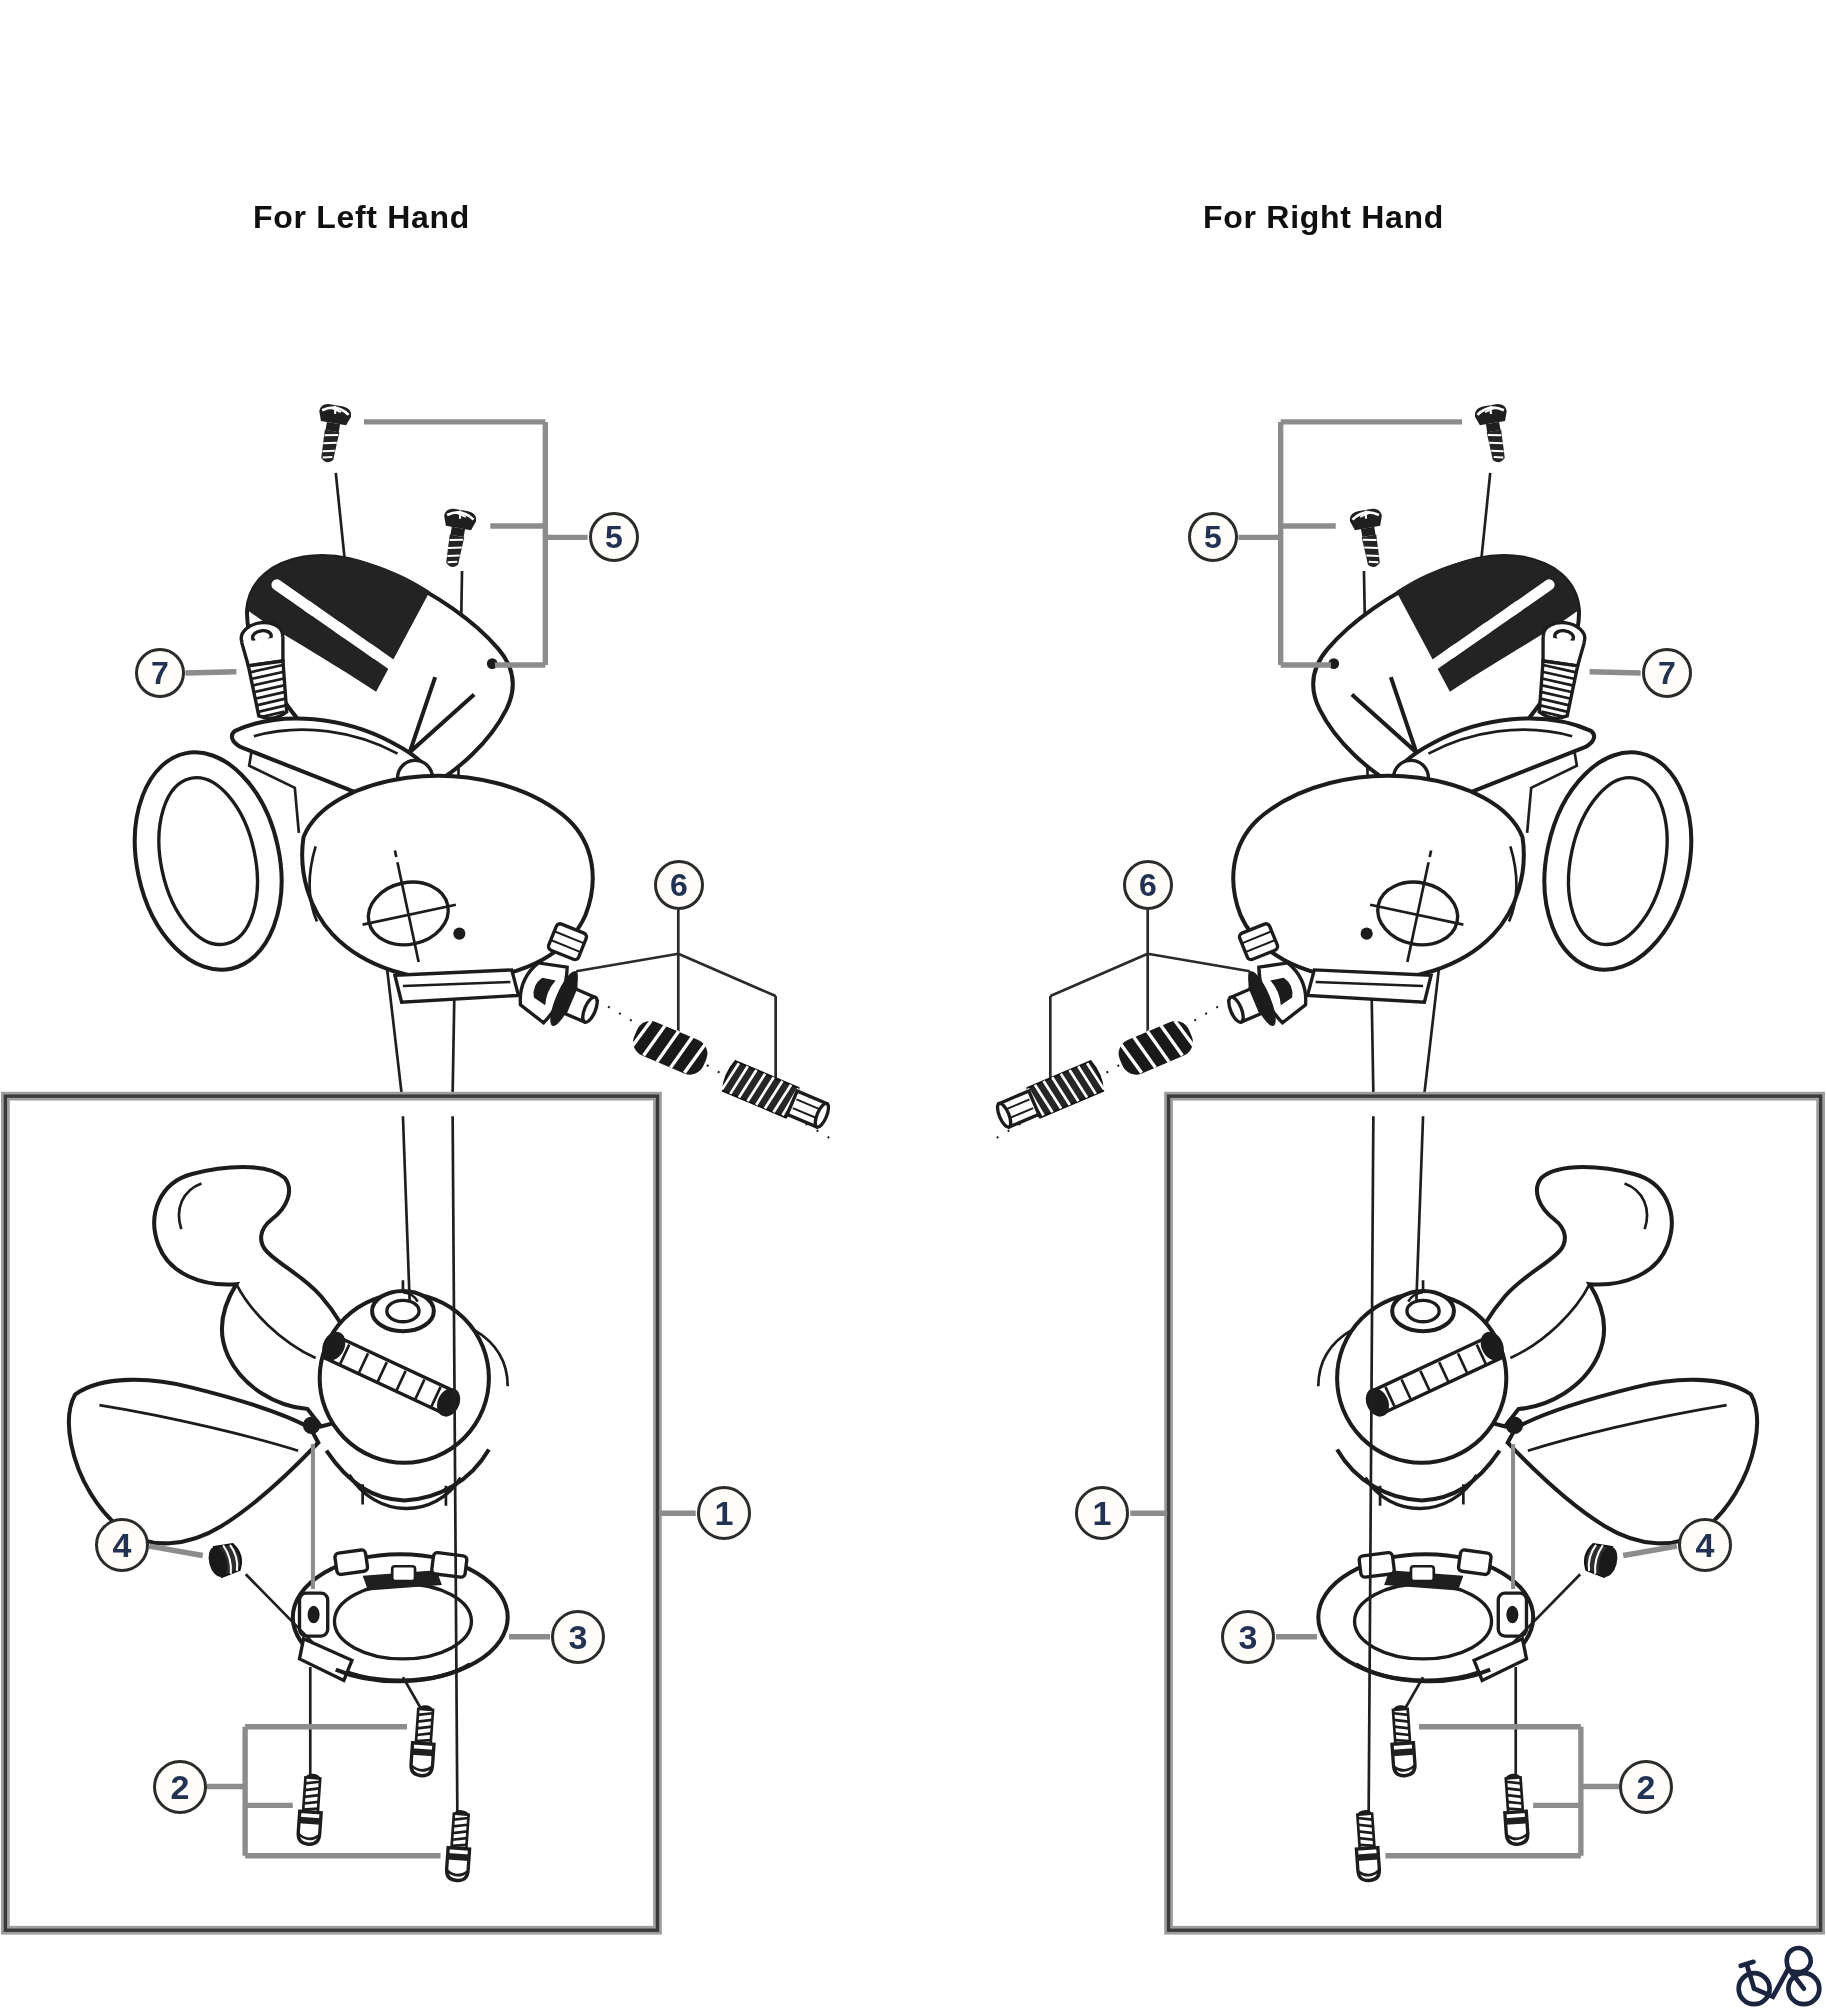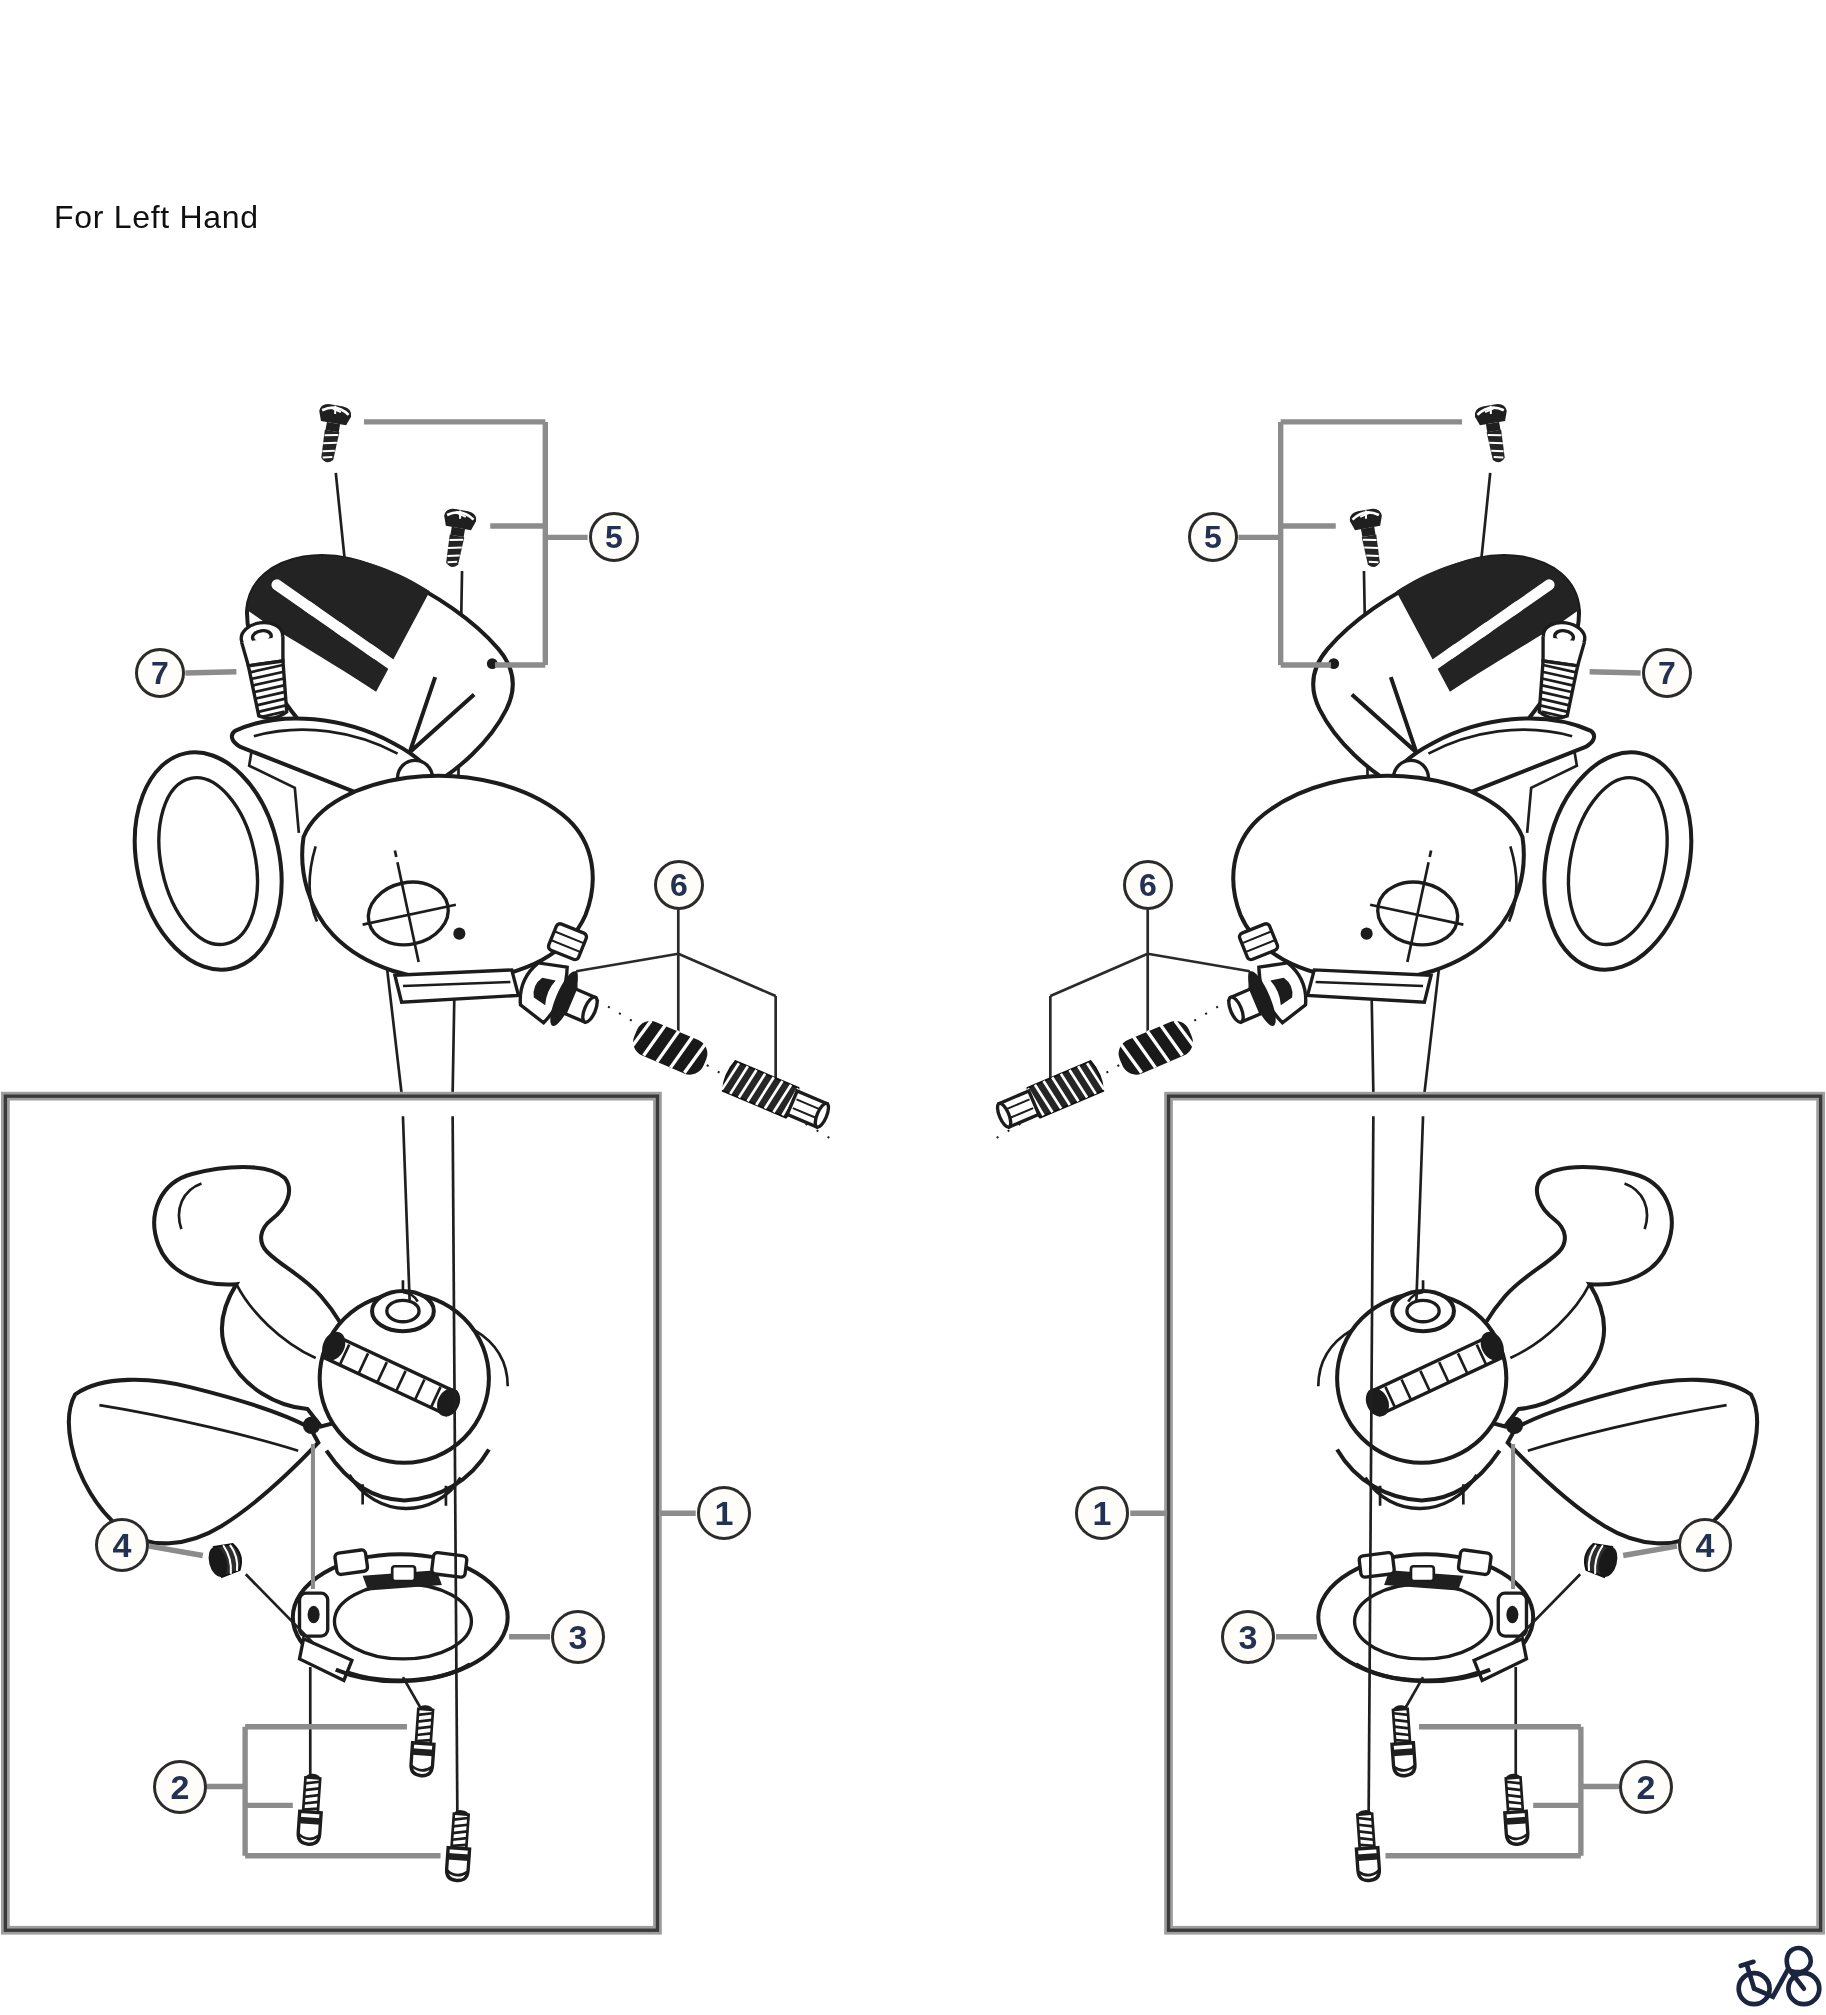--- a/index.html
+++ b/index.html
@@ -1,21 +1,21 @@
 <!DOCTYPE html>
 <html style="font-size:10.7px"><head>
 <meta charset="utf-8">
 <style>
   html,body{margin:0;padding:0;}
   body{width:1826px;height:2015px;background:#ffffff;position:relative;
        font-family:"Liberation Sans",sans-serif;}
   #stage{position:absolute;inset:0;width:1826px;height:2015px;}
   svg#art{position:absolute;left:0;top:0;width:1826px;height:2015px;display:block;}
-  .title{position:absolute;width:416px;text-align:left;
-         font-weight:normal;font-size:32px;letter-spacing:0.7px;color:#101010;}
+  .title{position:absolute;width:416px;text-align:right;
+         font-weight:bold;font-size:32px;letter-spacing:0.7px;color:#101010;}
   .callout{position:absolute;box-sizing:border-box;width:50px;height:50px;
            border:3.4px solid #2b2b2b;border-radius:50%;background:#fffdf9;
            display:flex;align-items:center;justify-content:center;
            font-weight:bold;font-size:32px;color:#233152;
            font-family:"Liberation Sans",sans-serif;}
   .callout.lg{width:54px;height:54px;font-size:34px;}
 </style>
 </head>
 <body>
 
@@ -230,20 +230,21 @@
     <circle cx="2612" cy="2961" r="23"></circle>
     <circle cx="2686" cy="2961" r="23"></circle>
     <path d="M 2612 2961 L 2640 2973 L 2663 2931"></path>
     <path d="M 2612 2961 L 2601 2925 M 2592 2927 L 2611 2921"></path>
     <path d="M 2663 2931 C 2652 2903 2681 2891 2693 2909 C 2703 2925 2689 2941 2668 2935"></path>
     <path d="M 2663 2931 L 2686 2961"></path>
   </g>
 </svg>
 
 <div class="title" style="left:54px;top:199px">For Left Hand</div>
+<div class="title" style="left:1028px;top:199px">For Right Hand</div>
 
 <div class="callout" style="left:589px;top:512px">5</div>
 <div class="callout" style="left:135px;top:648px">7</div>
 <div class="callout" style="left:654px;top:860px">6</div>
 <div class="callout lg" style="left:697px;top:1486px">1</div>
 <div class="callout lg" style="left:95px;top:1518px">4</div>
 <div class="callout lg" style="left:551px;top:1610px">3</div>
 <div class="callout lg" style="left:153px;top:1760px">2</div>
 
 <div class="callout" style="left:1188px;top:512px">5</div>

